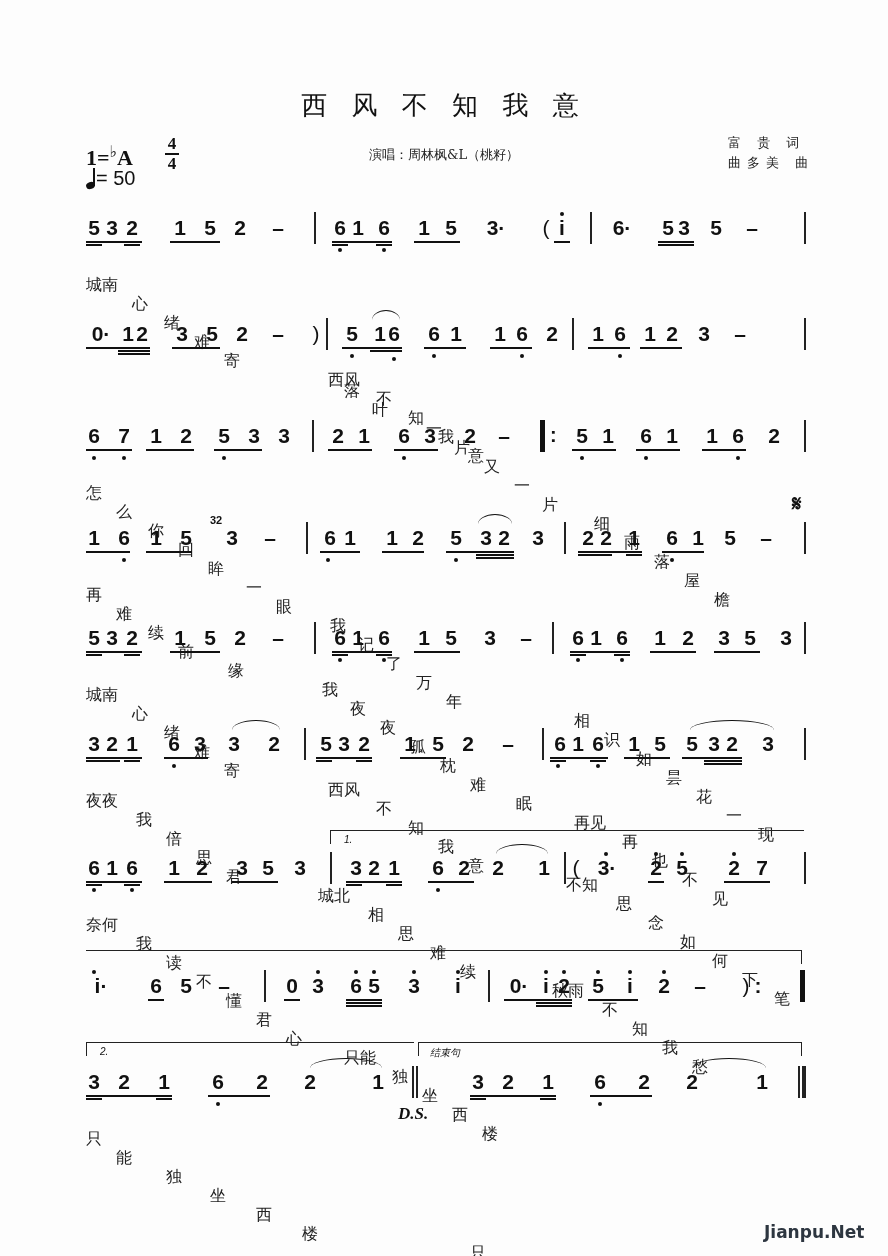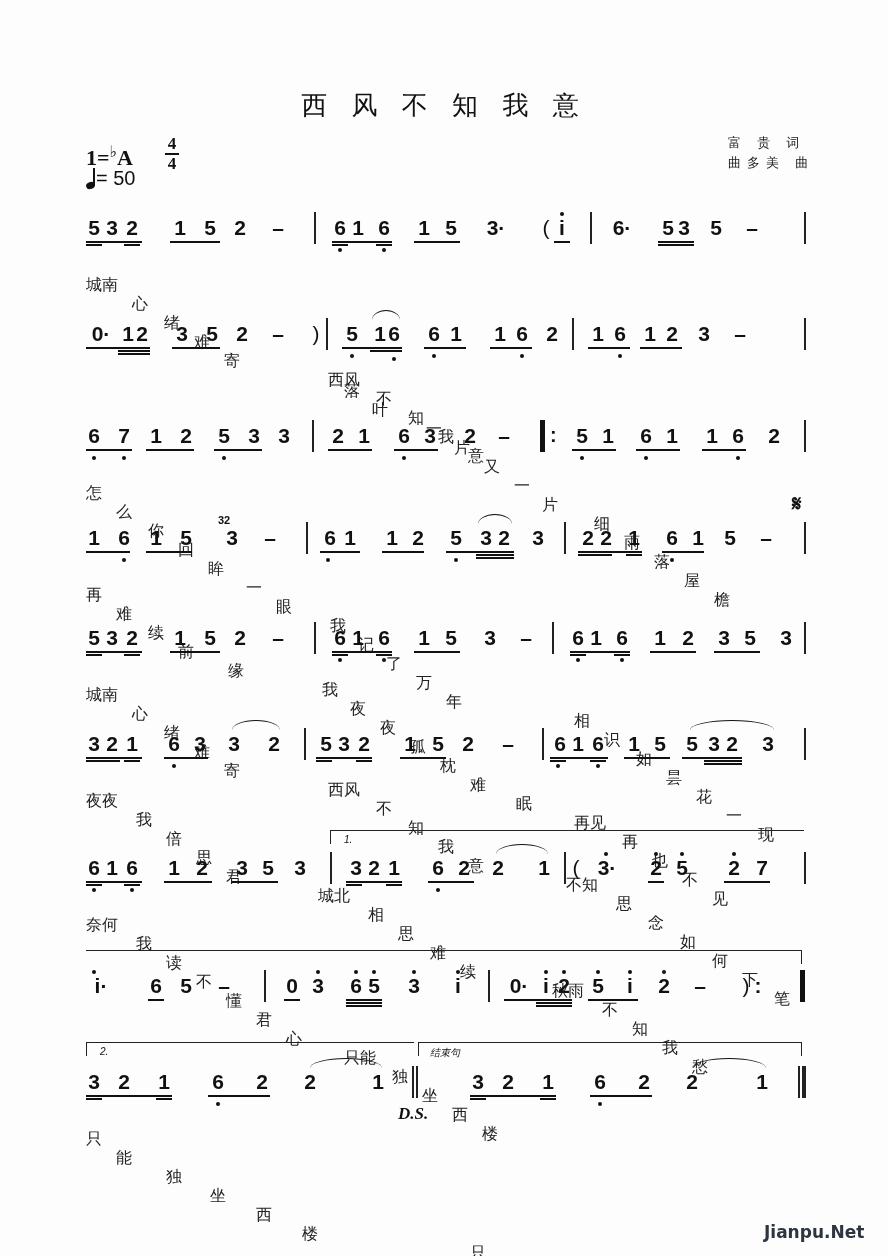--- a/index.html
+++ b/index.html
@@ -38,20 +38,21 @@
 </head>
 <body>
 
 <div class="title">西 风 不 知 我 意</div>
 
 <div class="keysig"><span>1</span><span>=</span><span class="flat">♭</span><span>A</span></div>
 <div class="timesig"><span>4</span><span class="bar"></span><span>4</span></div>
 <div class="tempo"><span class="note"></span><span>= 50</span></div>
 
 <div class="credits-center">
+  <div>演唱：周林枫&amp;L（桃籽）</div>
 </div>
 <div class="credits-right">
   <div>富  贵 词</div>
   <div>曲多美 曲</div>
 </div>
 
 <div class="row" style="top:210px">
   <div class="notes">
     <span class="n" style="left:0">5</span>
     <span class="n" style="left:18px">3</span>
@@ -210,21 +211,21 @@
 </div>
 
 <div class="segno">𝄋</div>
 
 <div class="row" style="top:520px">
   <div class="notes">
     <span class="n" style="left:0">1</span>
     <span class="n" style="left:30px">6</span>
     <span class="n" style="left:62px">1</span>
     <span class="n" style="left:92px">5</span>
-    <span class="grace" style="left:132px;top:-6px">32</span>
+    <span class="grace" style="left:124px;top:-6px">32</span>
     <span class="n" style="left:138px">3</span>
     <span class="n" style="left:176px">–</span>
     <span class="bl" style="left:220px"></span>
     <span class="n" style="left:236px">6</span>
     <span class="n" style="left:256px">1</span>
     <span class="n" style="left:298px">1</span>
     <span class="n" style="left:324px">2</span>
     <span class="n" style="left:362px">5</span>
     <span class="n" style="left:392px">3</span>
     <span class="n" style="left:410px">2</span>

